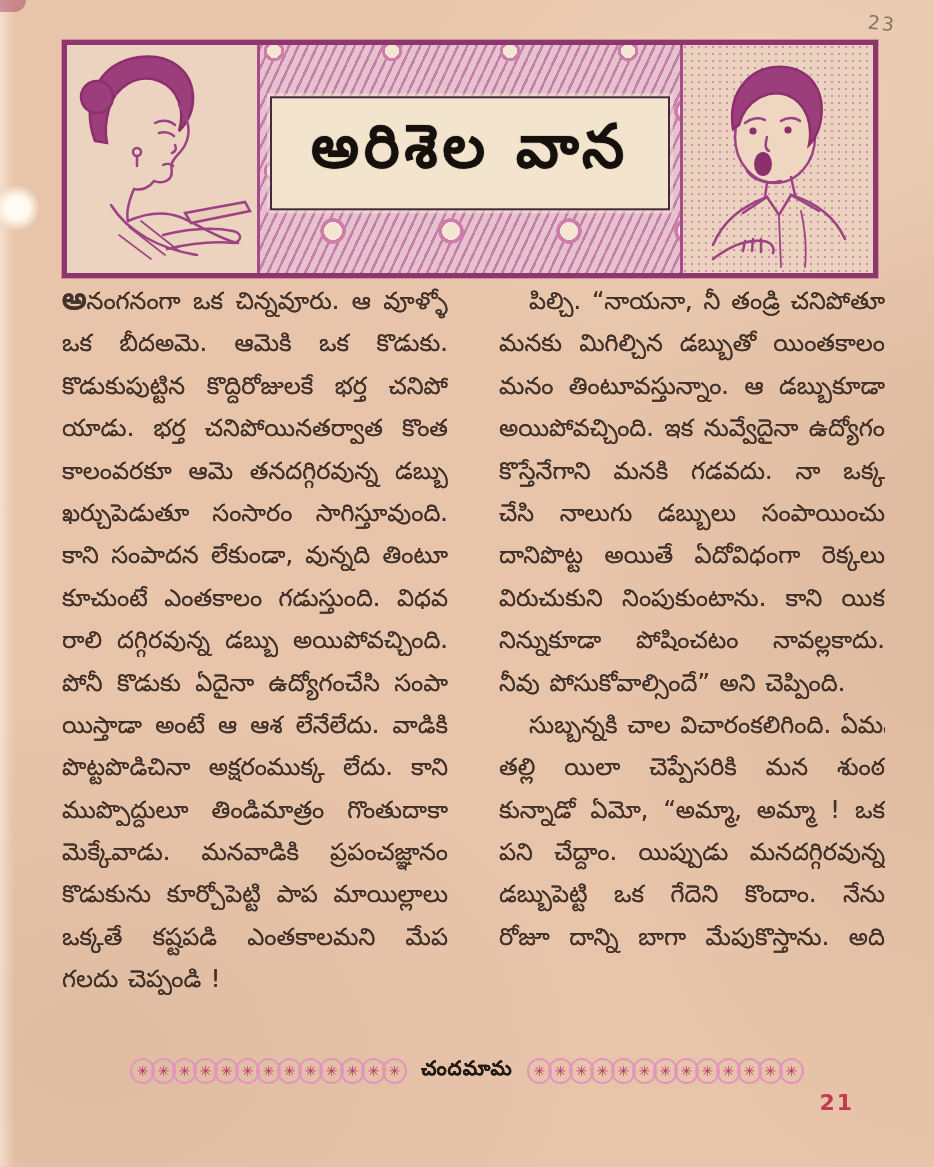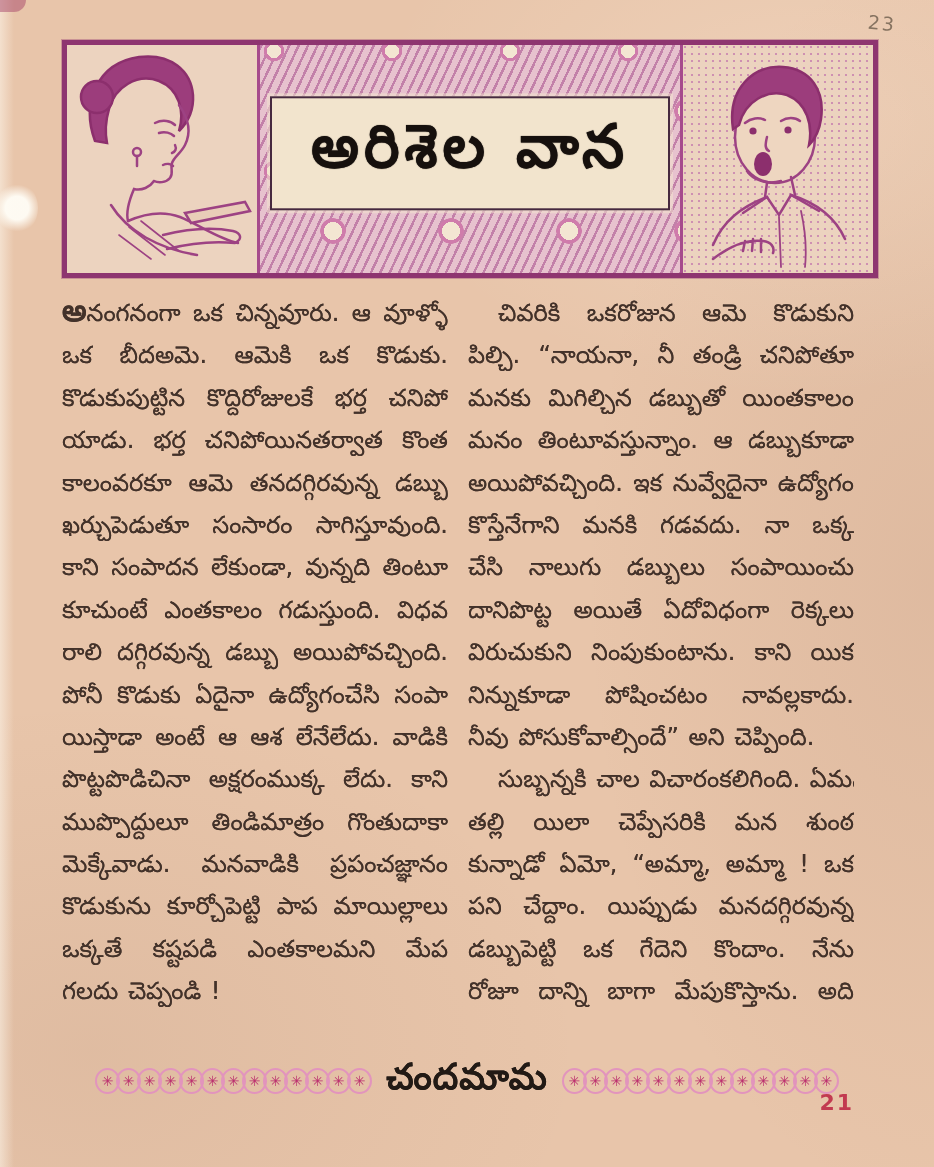--- a/index.html
+++ b/index.html
@@ -49,21 +49,21 @@
     background:#f2e4cd;border:2px solid #46293f;
     display:flex;align-items:center;justify-content:center;
     box-shadow:0 0 0 3px rgba(242,228,205,.55);
   }
   .story-title{
     font-size:60px;font-weight:bold;color:#16100d;letter-spacing:5px;white-space:nowrap;
     text-shadow:0 0 1px #16100d;
   }
 
   
-  .columns{position:absolute;left:62px;top:292px;width:812px;display:flex;gap:20px;}
+  .columns{position:absolute;left:62px;top:280px;width:812px;display:flex;gap:51px;}
   .column{width:386px;flex:0 0 auto;color:#43322a;font-size:24px;}
   .para{margin:0;}
   .line{
     line-height:42.4px;height:42.4px;overflow:hidden;
     text-align:justify;text-align-last:justify;
     word-spacing:2px;white-space:nowrap;
     text-shadow:0 0 .5px rgba(67,50,42,.85);
   }
   .line.flush{text-align-last:left;}
   .para.indent .line:first-child{text-indent:30px;}
@@ -76,21 +76,21 @@
   }
   .orn-row{display:flex;align-items:center;}
   .orn{
     width:25px;height:26px;margin-left:-4px;flex:0 0 auto;
     border:2px solid #e294bd;border-radius:50%;box-sizing:border-box;
     display:inline-flex;align-items:center;justify-content:center;
     color:#bb2f6e;font-size:14px;line-height:1;
   }
   .orn:first-child{margin-left:0;}
   .brand{
-    margin:0 14px;font-size:36px;font-weight:bold;color:#221a15;white-space:nowrap;
+    margin:0 14px;font-size:20px;font-weight:bold;color:#221a15;white-space:nowrap;
     letter-spacing:1px;text-shadow:0 0 .6px #221a15;
   }
   .page-number{
     position:absolute;left:62px;top:1090px;width:806px;text-align:right;
     font-size:22px;font-weight:bold;color:#c23a50;transform:translateX(-14px);
     letter-spacing:2px;
   }
 </style>
 </head>
 <body>
@@ -177,21 +177,20 @@
           <div class="line">పొట్టపొడిచినా అక్షరంముక్క లేదు. కాని</div>
           <div class="line">ముప్పొద్దులూ తిండిమాత్రం గొంతుదాకా</div>
           <div class="line">మెక్కేవాడు. మనవాడికి ప్రపంచజ్ఞానం</div>
           <div class="line">కొడుకును కూర్చోపెట్టి పాప మాయిల్లాలు</div>
           <div class="line">ఒక్కతే కష్టపడి ఎంతకాలమని మేప</div>
           <div class="line flush">గలదు చెప్పండి !</div>
         </div>
       </div>
     <div class="column">
         <div class="para indent">
-          <div class="line">చివరికి ఒకరోజున ఆమె కొడుకుని</div>
           <div class="line">పిల్చి. “నాయనా, నీ తండ్రి చనిపోతూ</div>
           <div class="line">మనకు మిగిల్చిన డబ్బుతో యింతకాలం</div>
           <div class="line">మనం తింటూవస్తున్నాం. ఆ డబ్బుకూడా</div>
           <div class="line">అయిపోవచ్చింది. ఇక నువ్వేదైనా ఉద్యోగం</div>
           <div class="line">కొస్తేనేగాని మనకి గడవదు. నా ఒక్క</div>
           <div class="line">చేసి నాలుగు డబ్బులు సంపాయించు</div>
           <div class="line">దానిపొట్ట అయితే ఏదోవిధంగా రెక్కలు</div>
           <div class="line">విరుచుకుని నింపుకుంటాను. కాని యిక</div>
           <div class="line">నిన్నుకూడా పోషించటం నావల్లకాదు.</div>
           <div class="line flush">నీవు పోసుకోవాల్సిందే” అని చెప్పింది.</div>

